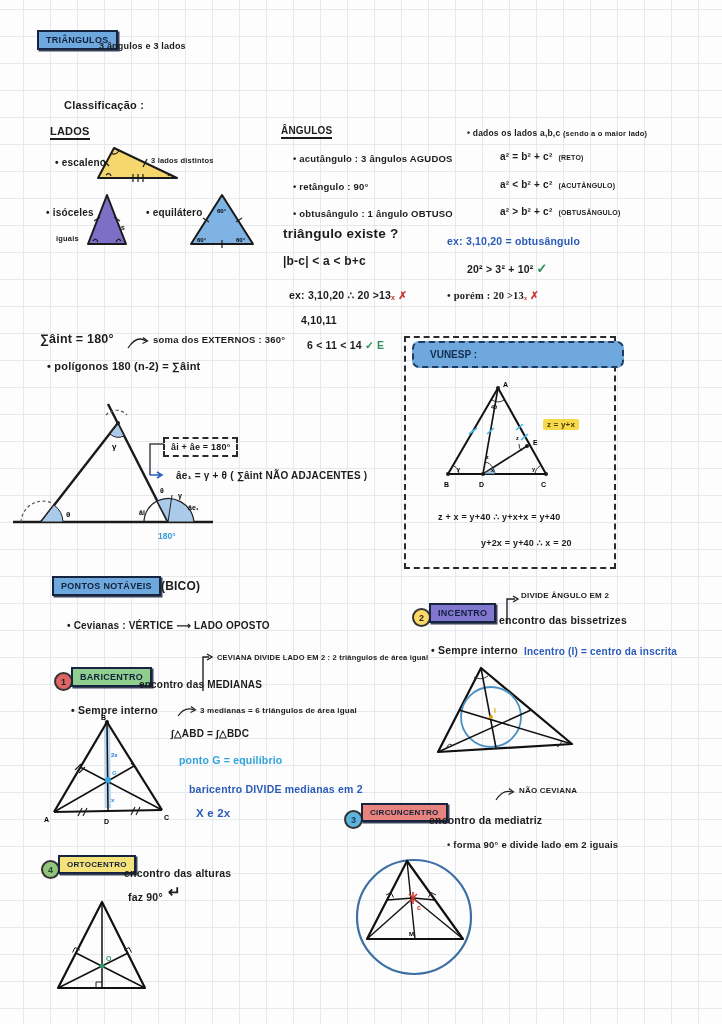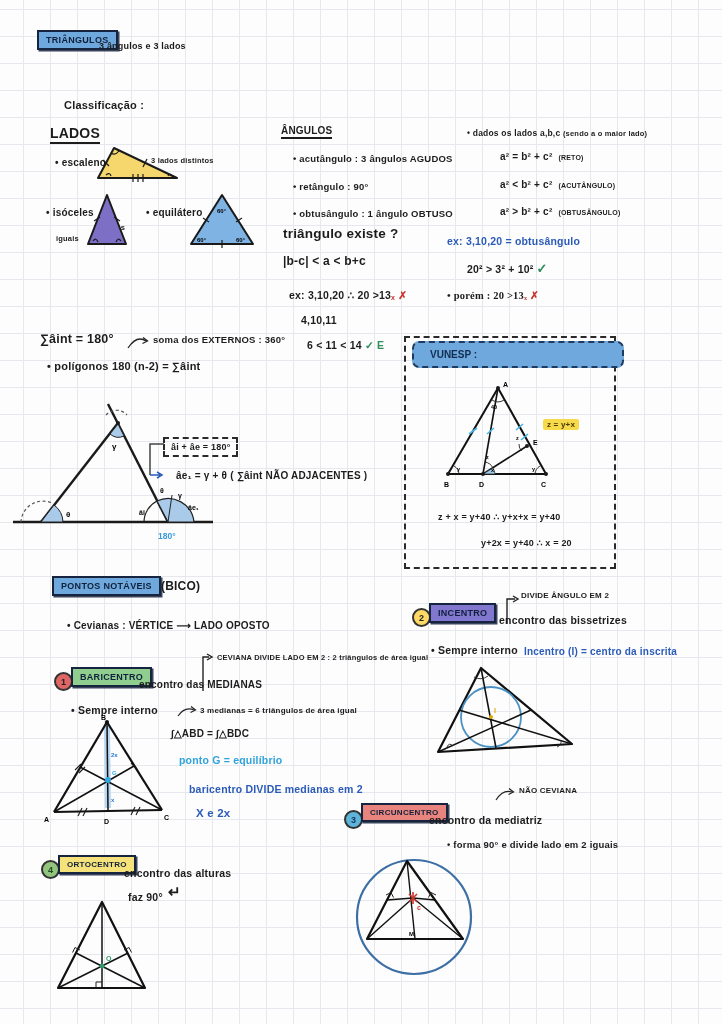--- a/index.html
+++ b/index.html
@@ -39,21 +39,21 @@
 </style>
 </head>
 <body>
 
 <div id="page">
 
   <div class="abs label-box" style="left:37px;top:30px;background:#6fa8dc;"><span>TRIÂNGULOS</span></div>
   <div class="abs hw" style="left:99px;top:41px;font-size:9px;">3 ângulos e 3 lados</div>
   <div class="abs hw" style="left:64px;top:99px;font-size:11px;">Classificação :</div>
 
-  <div class="abs hw u" style="left:50px;top:125px;font-size:14px;font-weight:bold;">LADOS</div>
+  <div class="abs hw u" style="left:50px;top:125px;font-size:11px;font-weight:bold;">LADOS</div>
 
   <div class="abs hw" style="left:55px;top:157px;font-size:10px;">• escaleno :</div>
   <svg class="abs" style="left:94px;top:139px;" width="88" height="48" viewBox="0 0 88 48">
     <polygon points="20,9 83,39 4,39" fill="#F5D76E" stroke="#1a1a1a" stroke-width="2" stroke-linejoin="round"></polygon>
     <g stroke="#1a1a1a" stroke-width="1.2">
       <line x1="49" y1="28" x2="53" y2="20"></line>
         <line x1="9" y1="21" x2="15" y2="27"></line>
       <line x1="39" y1="35" x2="39" y2="43"></line>
         <line x1="44" y1="35" x2="44" y2="43"></line>
         <line x1="49" y1="35" x2="49" y2="43"></line>

